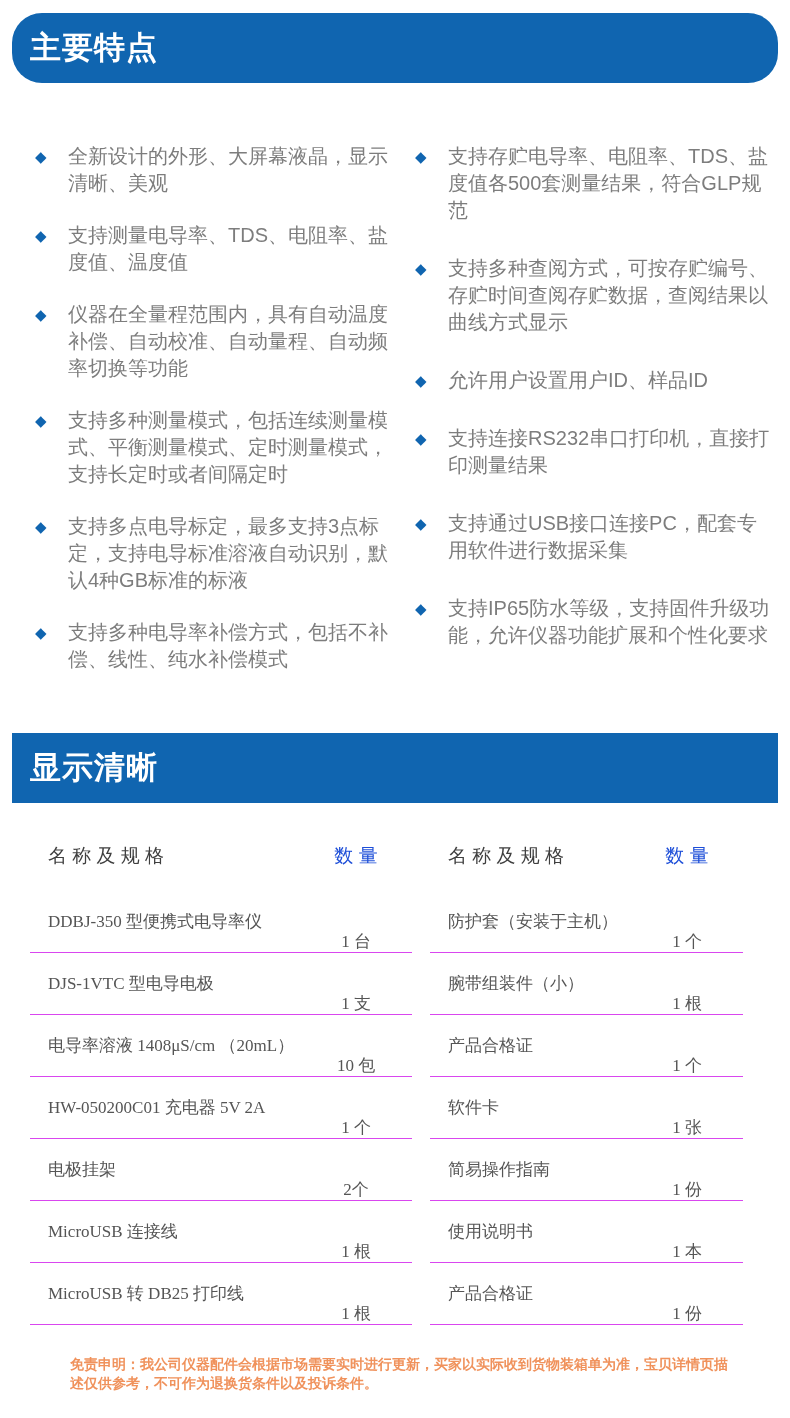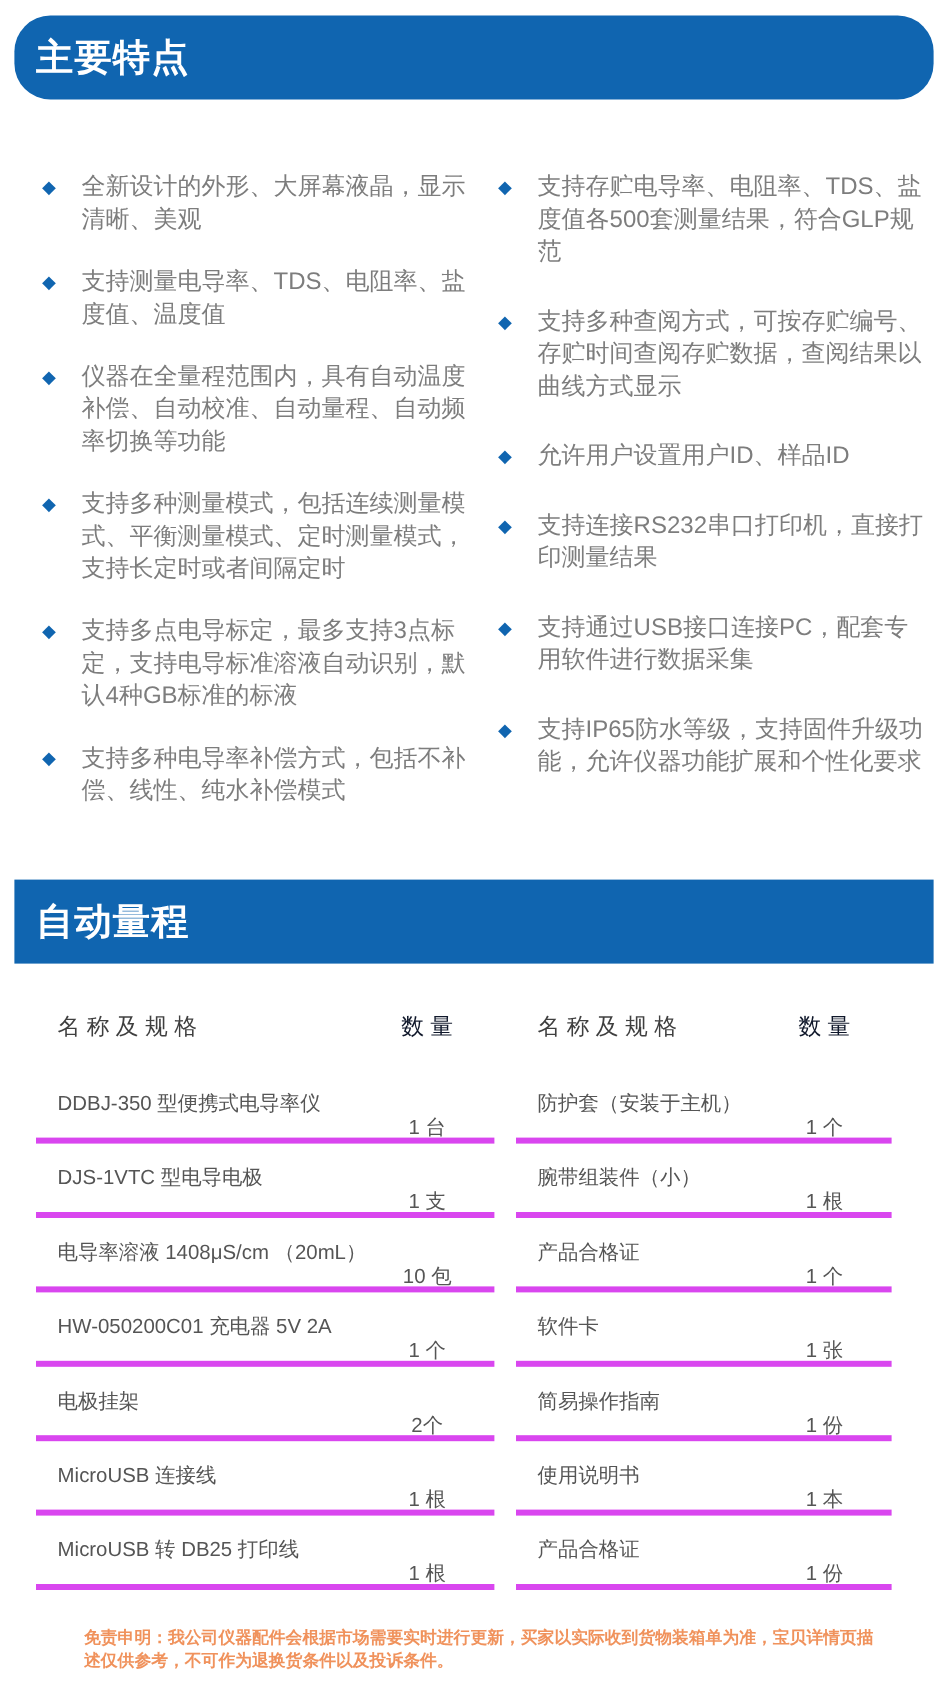--- a/index.html
+++ b/index.html
@@ -15,22 +15,22 @@
   .fcol-right { gap:31px; margin-left:25px; }
   .feature { display:flex; }
   .diamond { color:#1065b0; font-size:15px; line-height:27px; flex:0 0 20px; margin-right:13px; }
   .ftext { color:#7d7d7d; font-size:20px; line-height:27px; flex:1; }
 
   .tables { display:flex; padding:28px 0 0 30px; }
   .tbl-left { width:382px; }
   .tbl-right { width:313px; margin-left:18px; }
   .thead { display:flex; align-items:center; padding:12px 20px 22px 18px; }
   .hname { flex:1; font-size:19px; color:#3f3f3f; font-weight:500; }
-  .hqty { width:72px; text-align:center; font-size:19px; color:#0f172a; font-weight:500; }
-  .trow { display:flex; align-items:center; height:62px; border-bottom:5px solid #d946ef; padding:0 20px 0 18px; box-sizing:border-box; }
+  .hqty { width:72px; text-align:center; font-size:19px; color:#1d4ed8; font-weight:500; }
+  .trow { display:flex; align-items:center; height:62px; border-bottom:1px solid #d946ef; padding:0 20px 0 18px; box-sizing:border-box;font-family:Liberation Serif, serif; }
   .rname { flex:1; font-size:17px; color:#555555; }
   .rqty { width:72px; text-align:center; font-size:17px; color:#555555;margin-top:40px; }
 
   .disclaimer { margin:30px 60px 0 70px; width:660px; font-size:14px; font-weight:700; color:#f0925c; line-height:19px; }
 </style>
 </head>
 <body>
 
 <div class="bar bar-first">
   <span class="bar-title">主要特点</span>
@@ -85,21 +85,21 @@
       <span class="ftext">支持通过USB接口连接PC，配套专用软件进行数据采集</span>
     </div>
     <div class="feature">
       <span class="diamond">◆</span>
       <span class="ftext">支持IP65防水等级，支持固件升级功能，允许仪器功能扩展和个性化要求</span>
     </div>
   </div>
 </div>
 
 <div class="bar">
-  <span class="bar-title">自动量程</span>
+  <span class="bar-title">显示清晰</span>
 </div>
 
 <div class="tables">
   <div class="tbl-left">
     <div class="thead">
       <span class="hname">名 称 及 规 格</span>
       <span class="hqty">数 量</span>
     </div>
     <div class="trow">
       <span class="rname">DDBJ-350 型便携式电导率仪</span>

